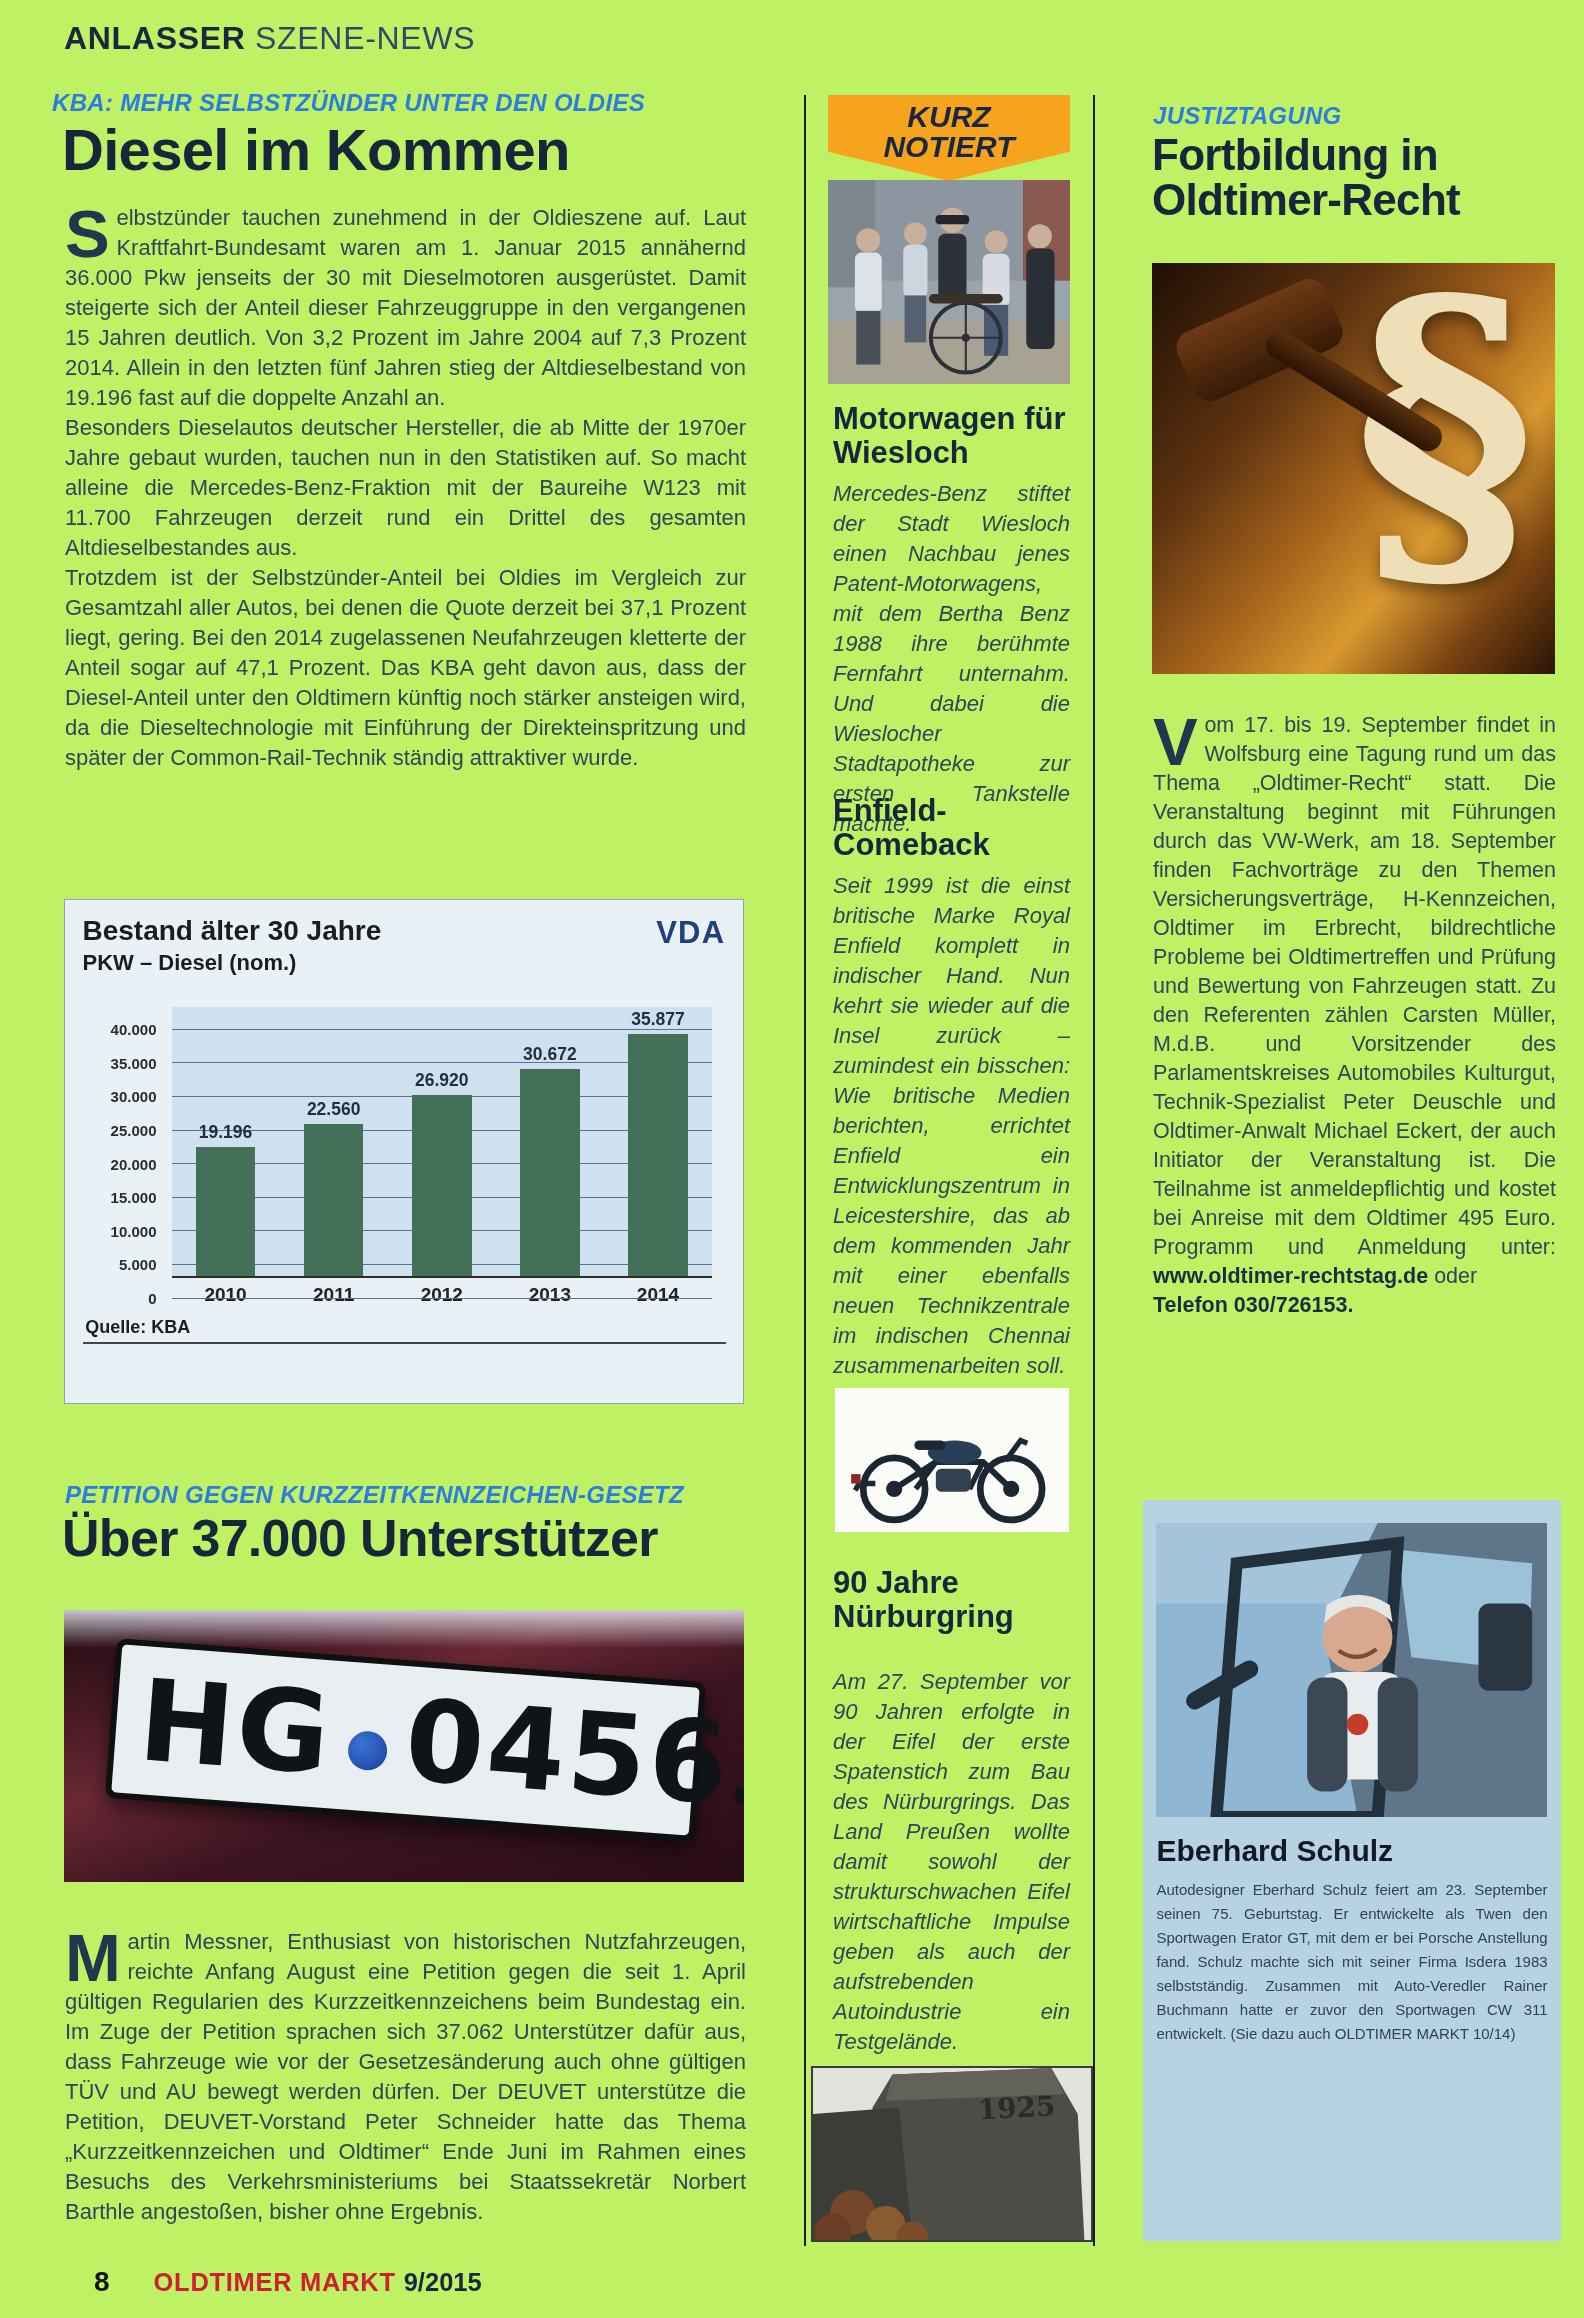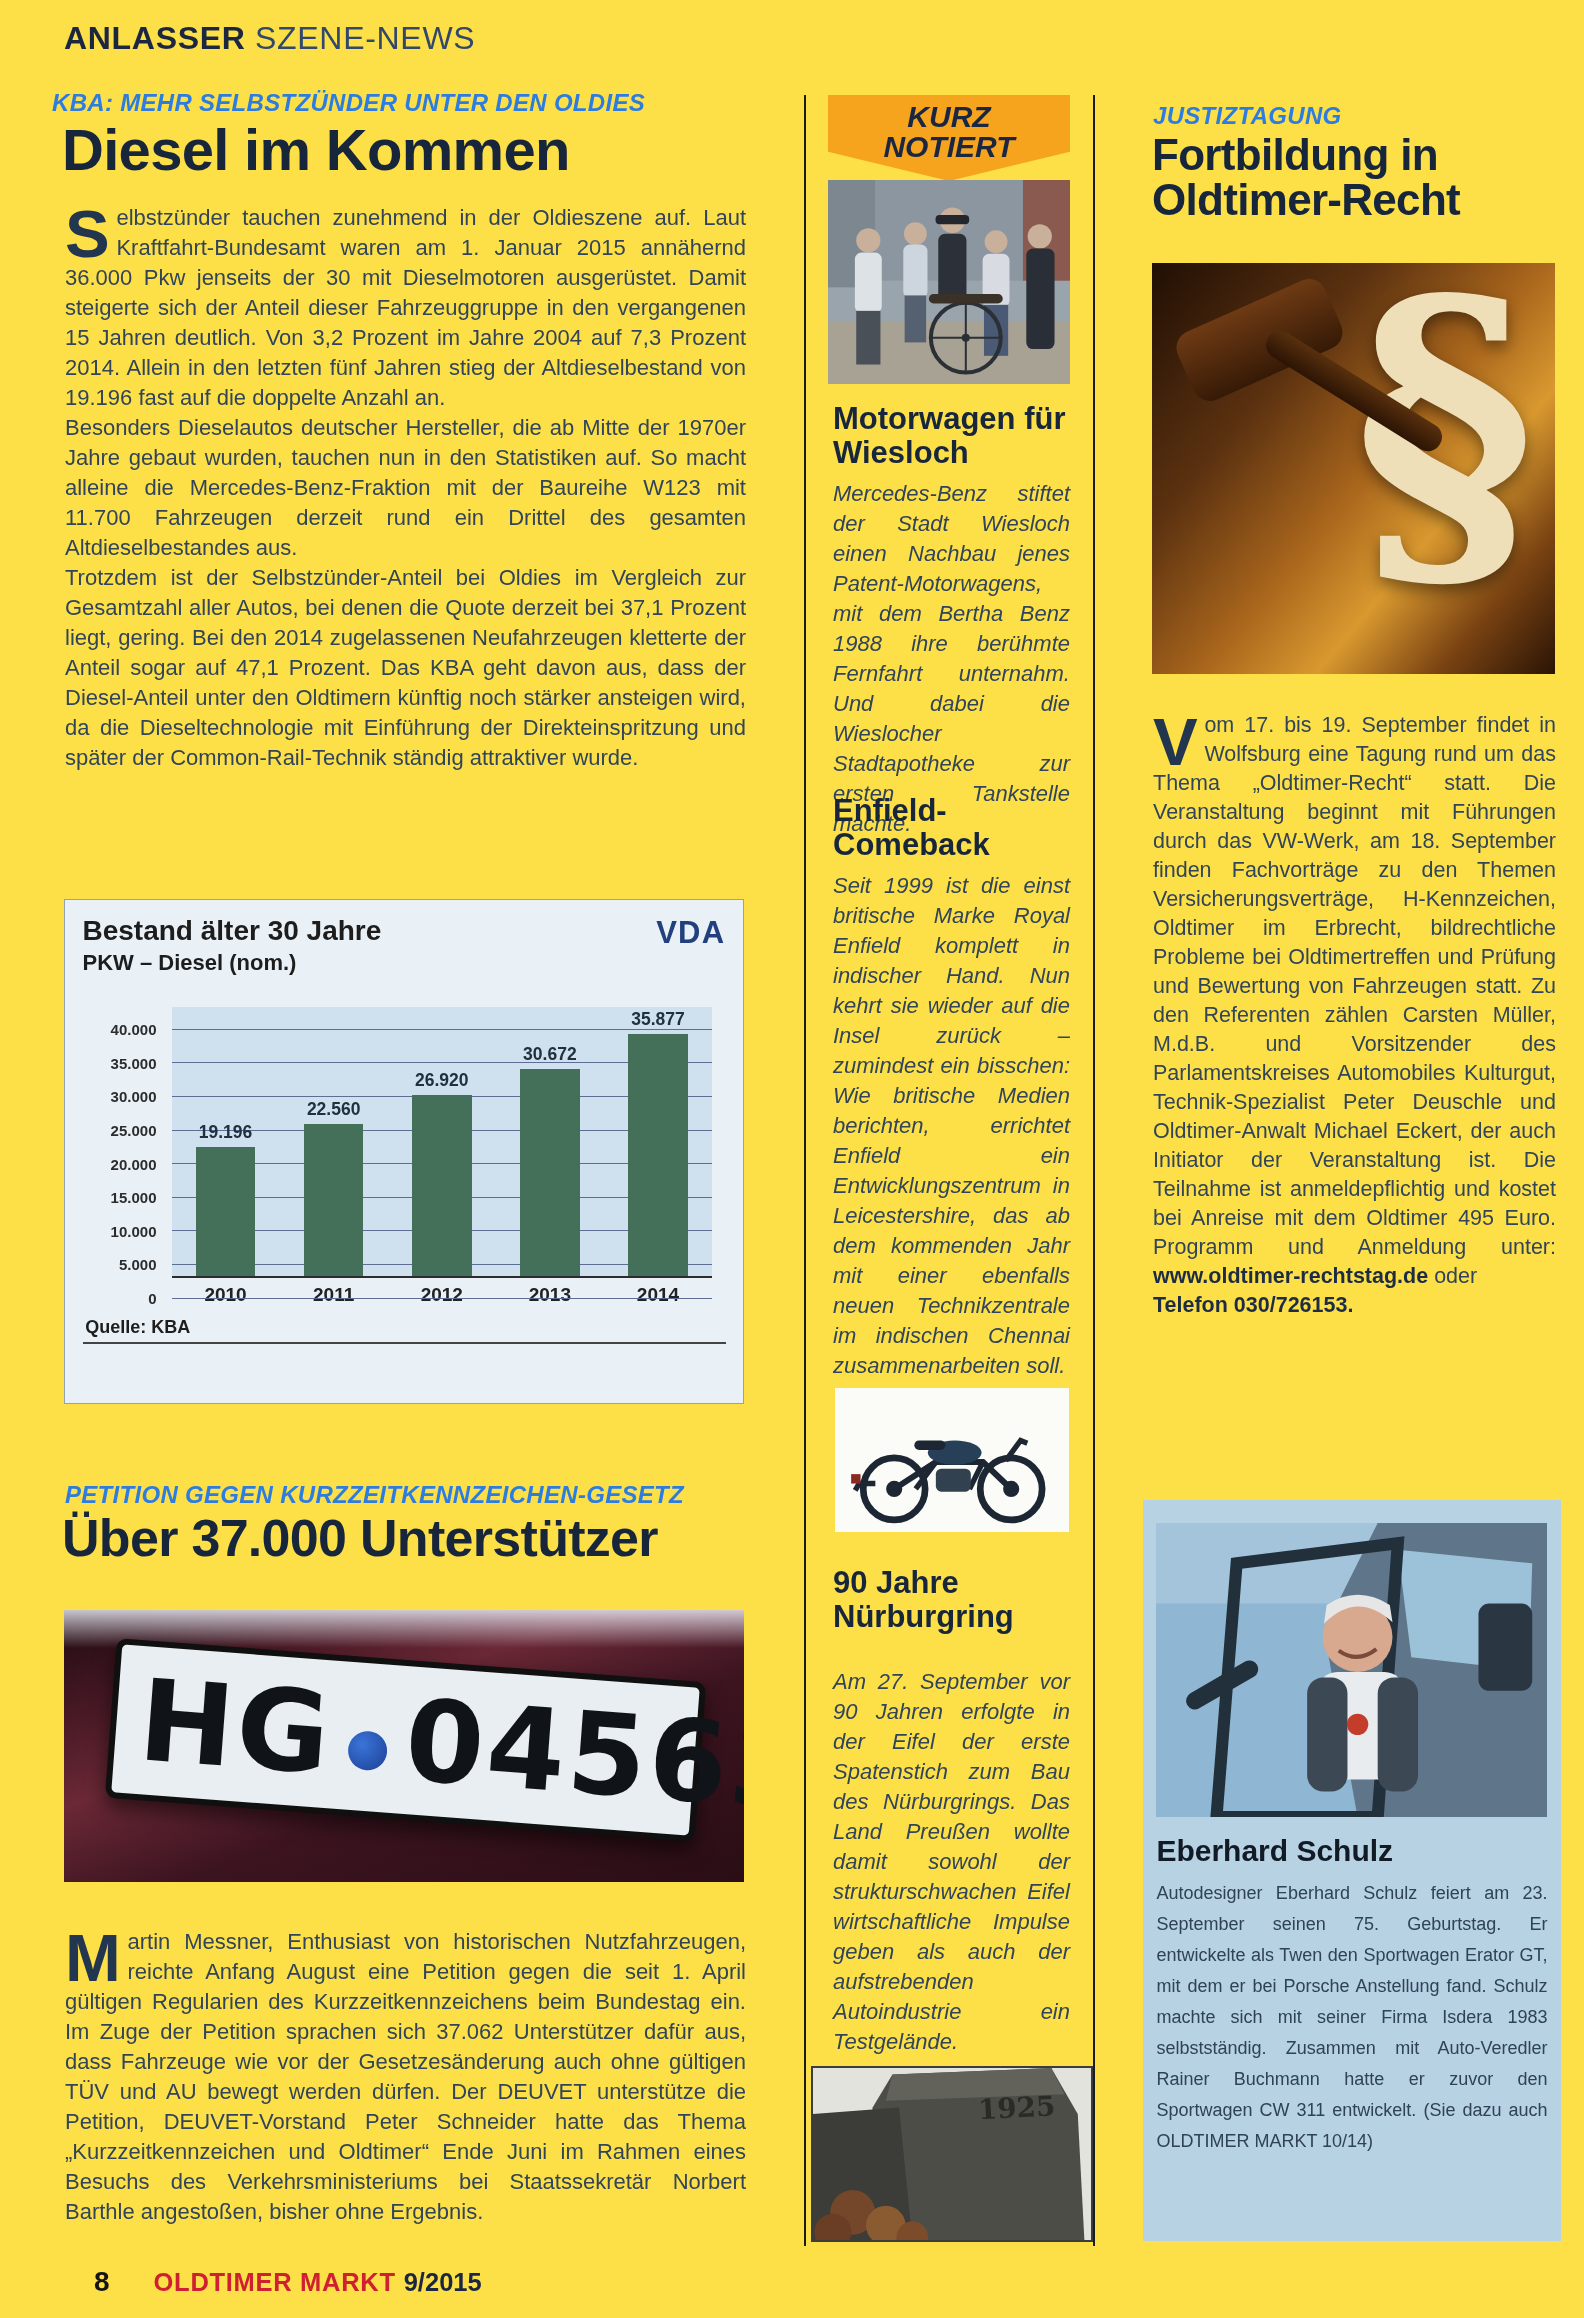--- a/index.html
+++ b/index.html
@@ -1,16 +1,16 @@
 <!DOCTYPE html>
 <html lang="de" style="font-size:10.8px"><head>
 <meta charset="utf-8">
 <style>
   html,body{margin:0;padding:0;background:#e8e8e4;}
-  .page{position:relative;width:1585px;height:2319px;background:#fde047;
+  .page{position:relative;width:1585px;height:2319px;background:#bef264;
         font-family:"Liberation Sans",sans-serif;color:#2f4256;overflow:hidden;}
   
   .pageheader{position:absolute;left:64px;top:20px;font-size:32px;letter-spacing:0.7px;}
   .brand{font-weight:800;color:#1b2740;}
   .section-title{font-weight:500;color:#32486b;margin-left:9.4px;}
   
   .kicker{font-size:24px;font-weight:700;font-style:italic;color:#2d7ce0;letter-spacing:0.3px;}
   .headline{font-weight:800;color:#18263c;letter-spacing:-0.7px;line-height:1.02;}
   .bodytext{font-size:22px;line-height:30px;text-align:justify;color:#31445a;hyphens:auto;}
   .dropcap{float:left;font-size:67px;line-height:55px;font-weight:700;color:#22364f;
@@ -93,21 +93,21 @@
   .body-3{position:absolute;left:1153px;top:711px;width:403px;font-size:21.5px;line-height:29px;}
   .body-3 b{color:#1d2c44;}
   
   .wirbox{position:absolute;left:1143px;top:1500px;width:418px;height:741px;background:#b7d2e3;
      box-sizing:border-box;padding:13.4px;}
   .wir-banner{width:376px;height:51px;background:#141414;display:flex;align-items:center;
      padding-left:17.5px;box-sizing:border-box;}
   .wir-banner span{font-size:31px;font-weight:800;font-style:italic;color:#f39019;letter-spacing:1.3px;}
   .wir-photo{width:391px;height:294px;margin-top:9.4px;overflow:hidden;}
   .wir-name{font-size:30px;font-weight:800;color:#121a26;margin-top:17.5px;}
-  .wir-body{font-size:18px;line-height:31px;text-align:justify;color:#2f4256;margin-top:9.4px;hyphens:auto;}
+  .wir-body{font-size:15px;line-height:24px;text-align:justify;color:#2f4256;margin-top:9.4px;hyphens:auto;}
   
   .pagefooter{position:absolute;left:94px;top:2266px;display:flex;align-items:baseline;}
   .pagenum{font-size:28px;font-weight:800;color:#141414;}
   .maglogo{margin-left:44px;font-size:25.5px;font-weight:800;color:#ce2030;letter-spacing:0.7px;}
   .magissue{margin-left:8px;font-size:25.5px;font-weight:800;color:#1b2740;}
 </style>
 </head>
 <body>
 
 <div class="page">

